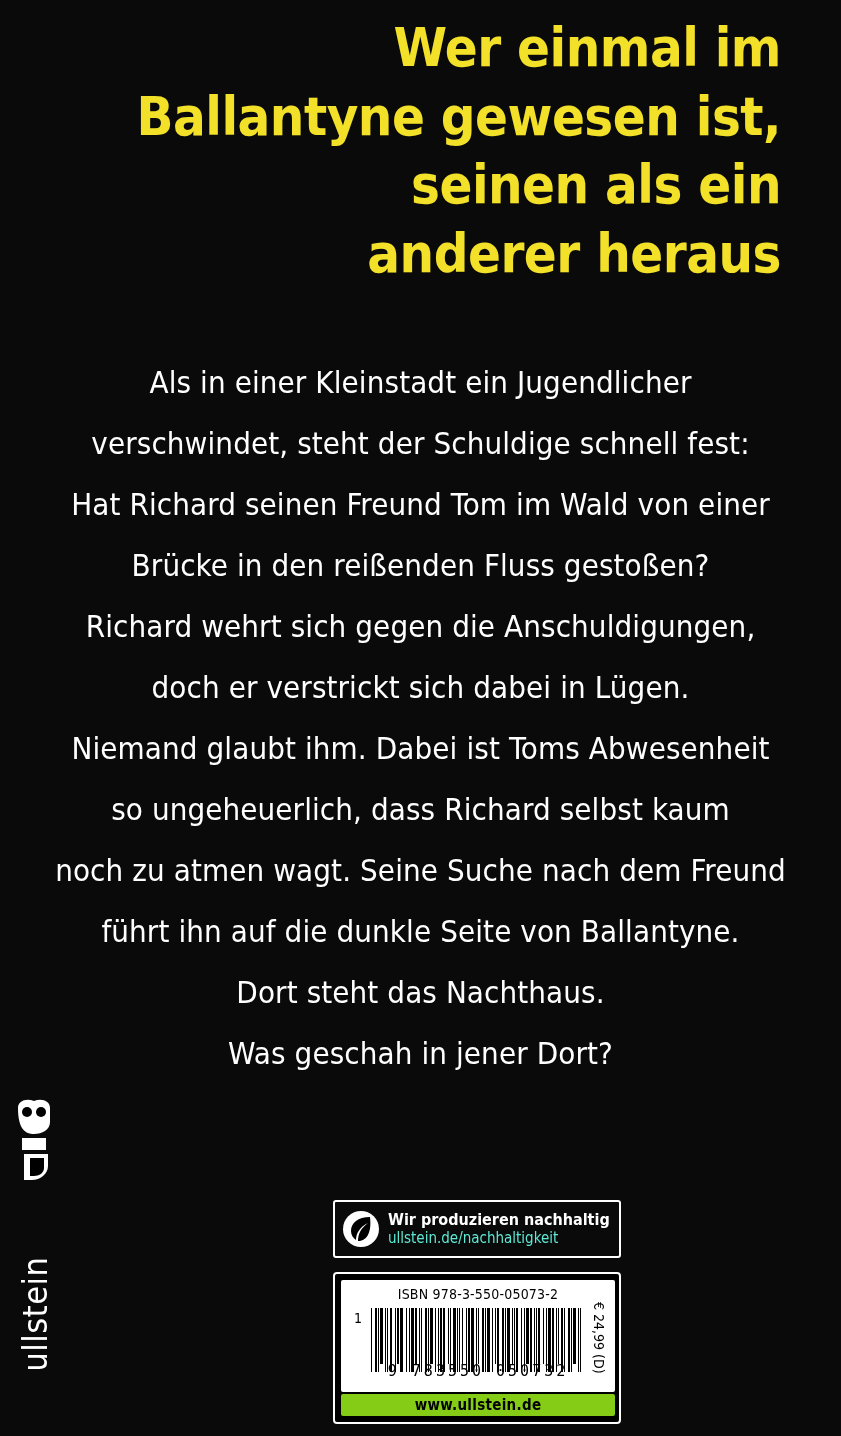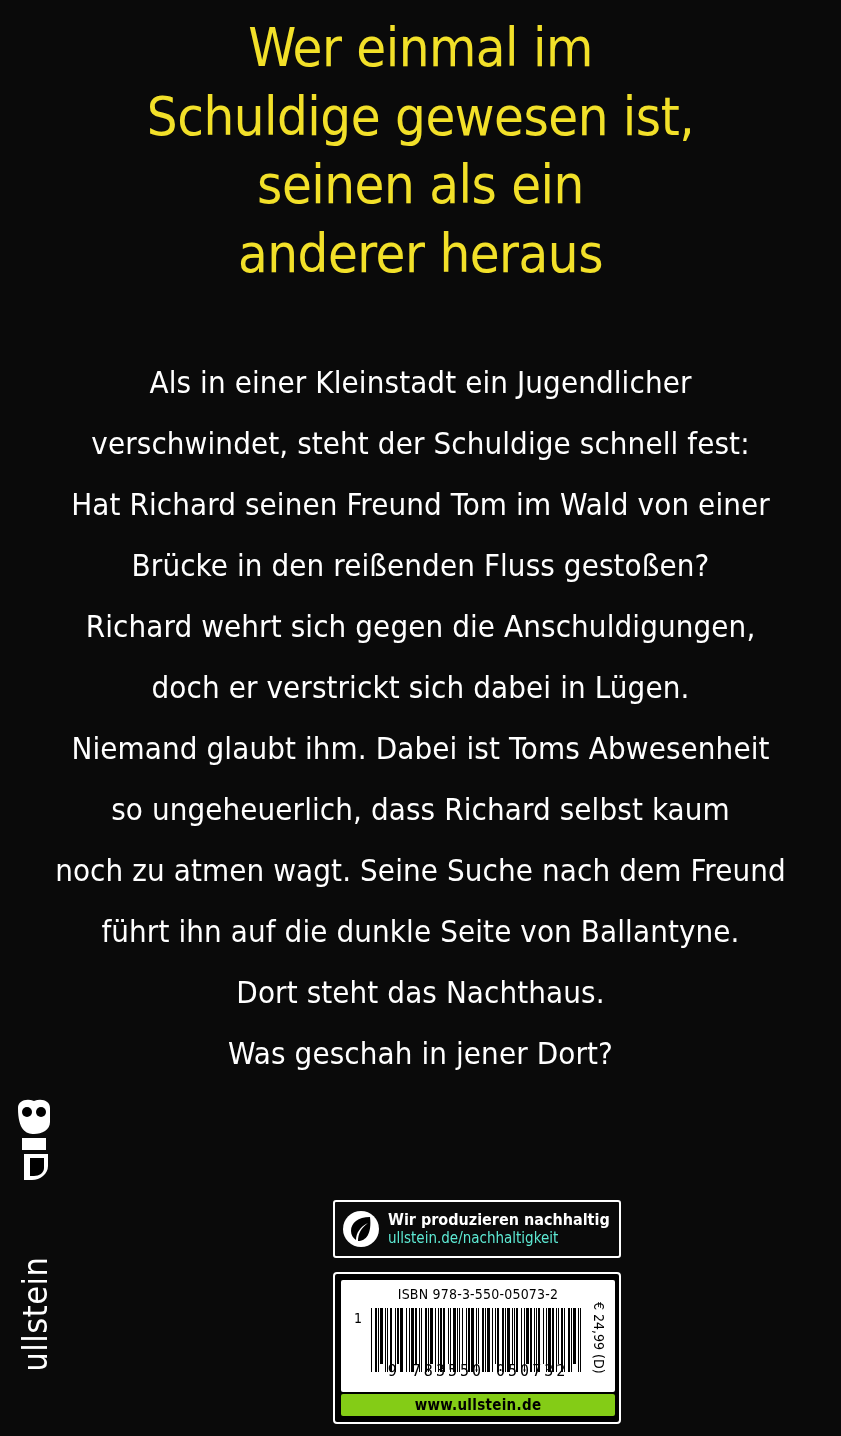--- a/index.html
+++ b/index.html
@@ -21,24 +21,24 @@
     inset: 0;
     background: #0a0a0a;
   }
 
   
   .headline {
     position: absolute;
     top: 14px;
     left: 60px;
     width: 721px;
-    text-align: center;
+    text-align: right;
     color: #f2e029;
     font-family: "DejaVu Sans Condensed", "Liberation Sans", sans-serif;
-    font-weight: 400;
+    font-weight: 700;
     font-size: 54px;
     line-height: 1.27;
     letter-spacing: -0.5px;
   }
   .headline .hl-line {
     display: block;
     white-space: nowrap;
   }
 
   
@@ -239,21 +239,21 @@
     letter-spacing: 0.3px;
   }
 </style>
 </head>
 <body>
 
 <div class="cover">
 
   <div class="headline">
     <span class="hl-line">Wer einmal im</span>
-    <span class="hl-line">Schuldige gewesen ist,</span>
+    <span class="hl-line">Ballantyne gewesen ist,</span>
     <span class="hl-line">seinen als ein</span>
     <span class="hl-line">anderer heraus</span>
   </div>
 
   <div class="blurb">
     <span class="bl-line">Als in einer Kleinstadt ein Jugendlicher</span>
     <span class="bl-line">verschwindet, steht der Schuldige schnell fest:</span>
     <span class="bl-line">Hat Richard seinen Freund Tom im Wald von einer</span>
     <span class="bl-line">Brücke in den reißenden Fluss gestoßen?</span>
     <span class="bl-line">Richard wehrt sich gegen die Anschuldigungen,</span>

